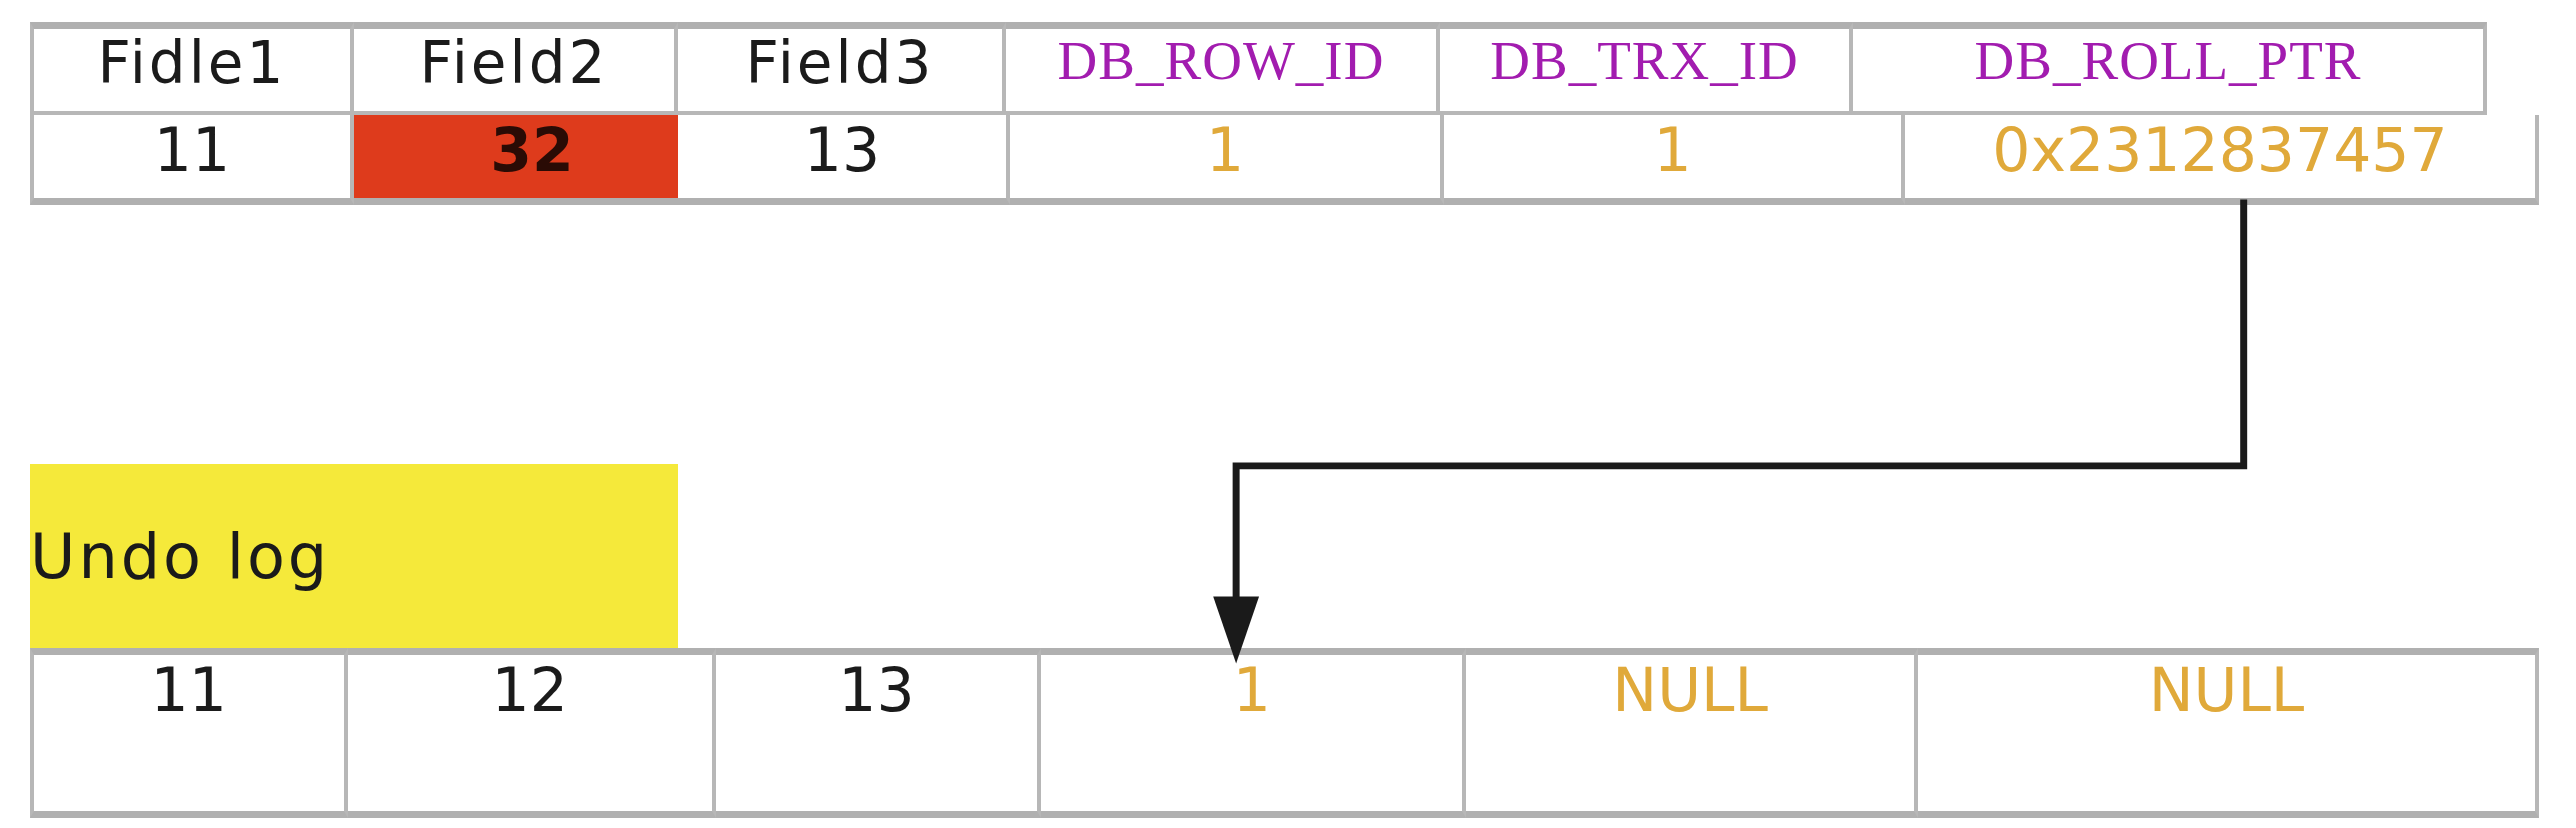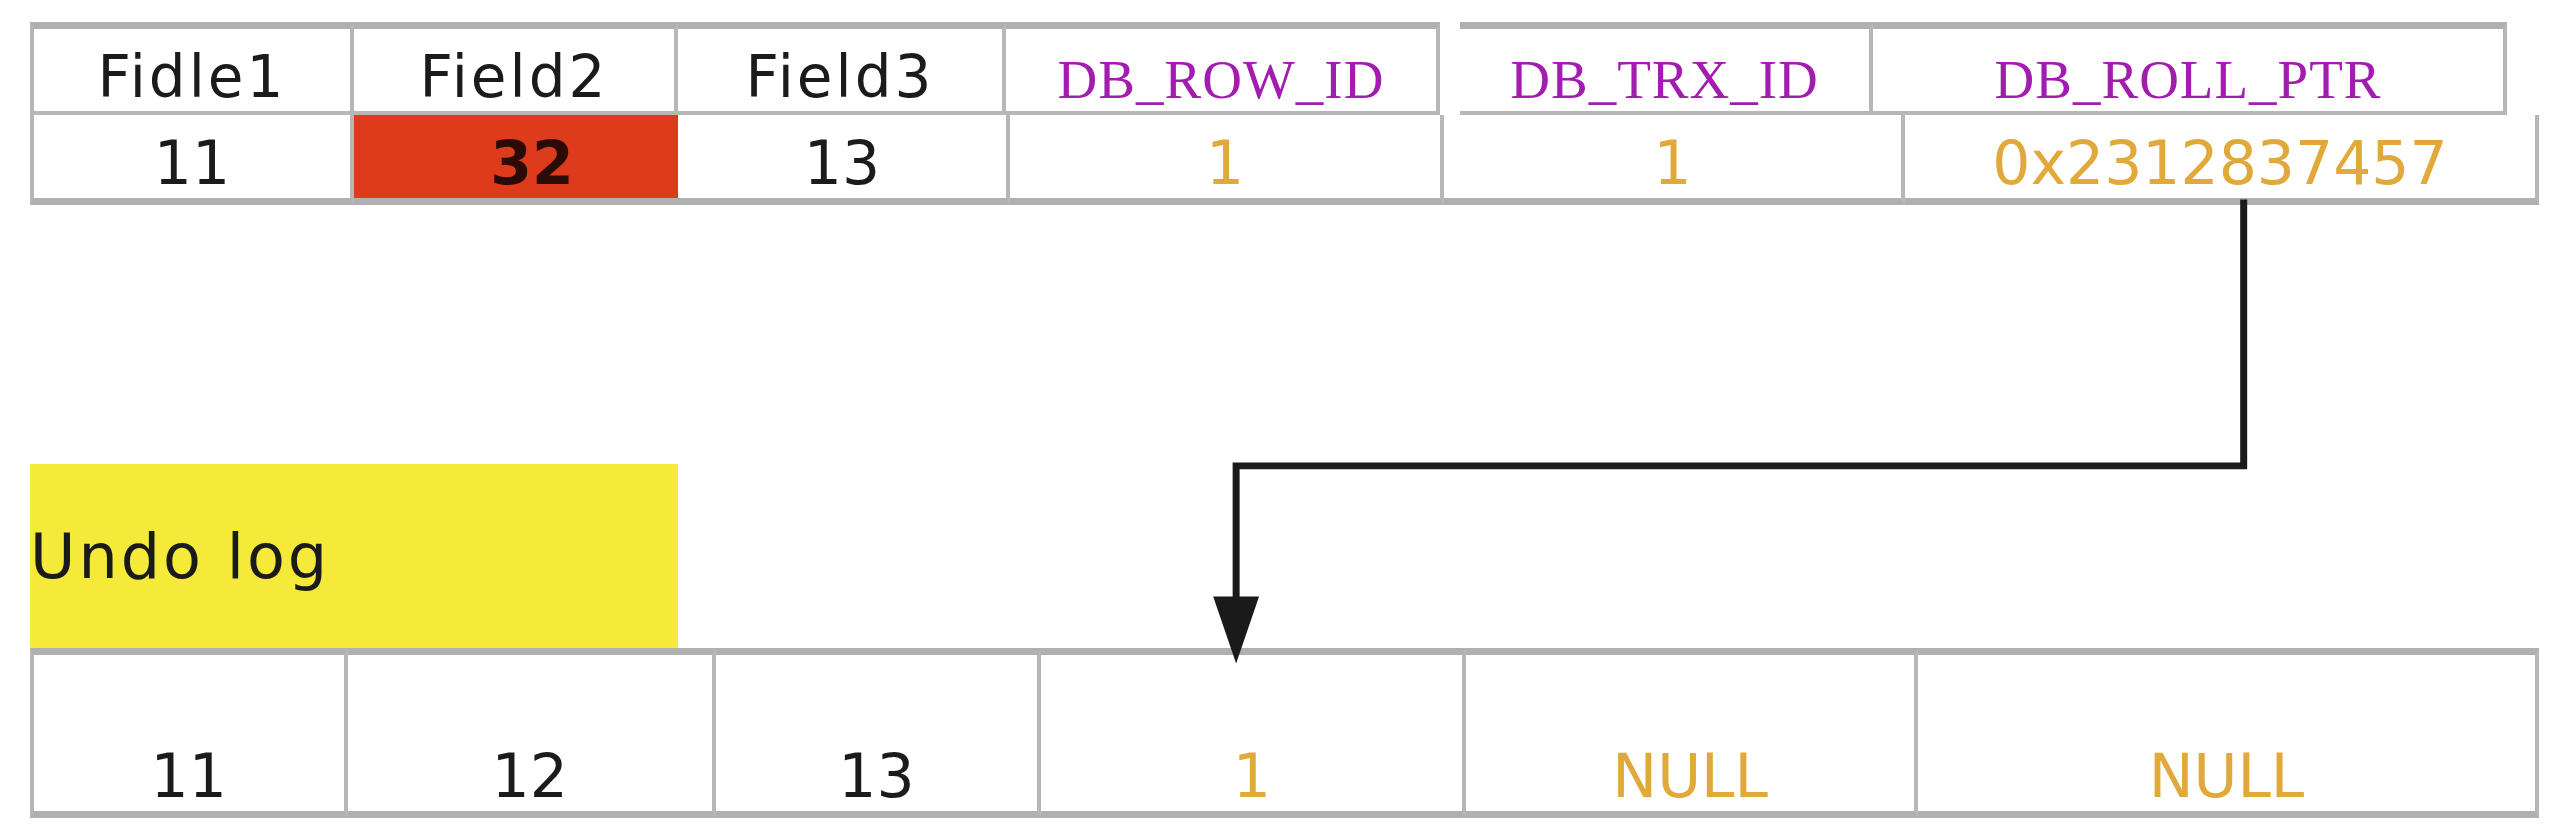--- a/index.html
+++ b/index.html
@@ -21,21 +21,21 @@
   
   .tbl {
     position: absolute;
     display: flex;
     box-sizing: border-box;
   }
   .cell {
     position: relative;
     box-sizing: border-box;
     display: flex;
-    align-items: flex-end;
+    align-items: flex-start;
     justify-content: center;
     background: #ffffff;
     border-right: 4px solid #b7b7b7;
     border-top: 7px solid #b0b0b0;
     border-bottom: 7px solid #b0b0b0;
     overflow: hidden;
     white-space: nowrap;
   }
   .cell:first-child {
     border-left: 4px solid #b7b7b7;
@@ -128,21 +128,21 @@
     </div>
     <div class="cell" style="width:324px;">
       <span>Field2</span>
     </div>
     <div class="cell" style="width:328px;">
       <span>Field3</span>
     </div>
     <div class="cell sys" style="width:434px;">
       <span>DB_ROW_ID</span>
     </div>
-    <div class="cell sys" style="width:413px;margin-left:20px;">
+    <div class="cell sys" style="width:413px;">
       <span>DB_TRX_ID</span>
     </div>
     <div class="cell sys" style="width:634px;">
       <span>DB_ROLL_PTR</span>
     </div>
   </div>
 
   <div class="tbl row-data" style="left:30px; top:115px; width:2509px; height:90px;">
     <div class="cell" style="width:324px;">
       <span>11</span>

